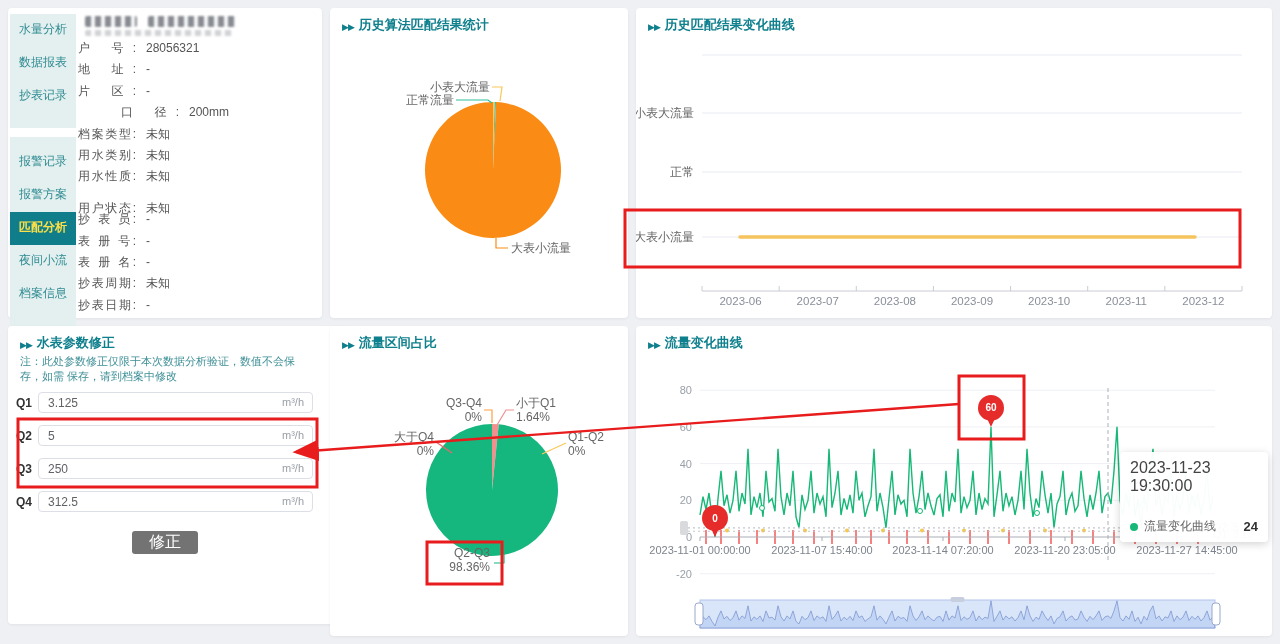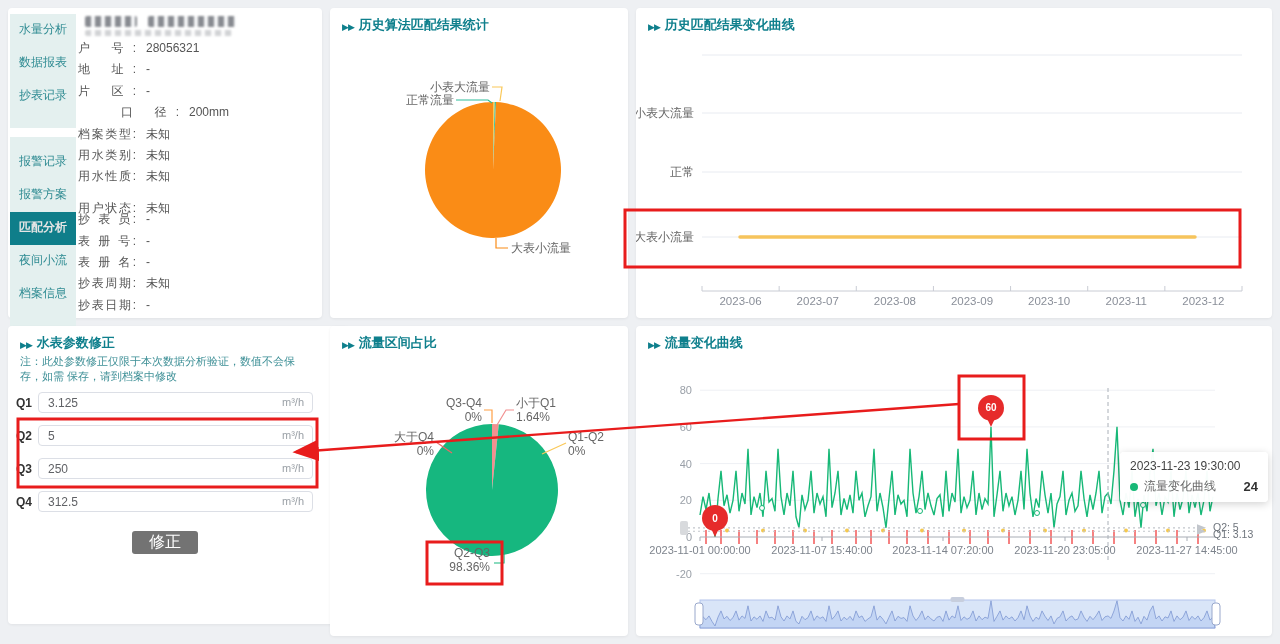--- a/index.html
+++ b/index.html
@@ -4,21 +4,21 @@
 <style>
   html,body{margin:0;padding:0;background:#eef0f3;font-family:"Liberation Sans","DejaVu Sans",sans-serif;}
   .stage{position:relative;width:1280px;height:644px;background:#eef0f3;overflow:hidden;}
   .card{position:absolute;background:#fff;border-radius:4px;box-shadow:0 1px 3px rgba(0,0,0,.06);}
   
   .ptitle{position:absolute;left:12px;top:8px;display:flex;align-items:center;gap:5px;color:#0e7f8c;font-size:13px;font-weight:bold;}
   .ticon::before{content:"▶▶";font-size:9px;letter-spacing:-1px;color:#0e7f8c;}
   
   .side-item{position:absolute;left:2px;width:66px;height:48px;line-height:31px;text-align:center;
     background:#e4f0ef;color:#2e8b92;font-size:12px;cursor:pointer;}
-  .side-item.active{background:#0f7e8a;color:#e5e5e5;font-weight:bold;}
+  .side-item.active{background:#0f7e8a;color:#fde047;font-weight:bold;}
   
   .prow{position:absolute;left:70px;display:flex;font-size:12px;color:#555;height:21px;line-height:21px;}
   .plabel{width:58px;text-align:justify;text-align-last:justify;color:#555;}
   .pvalue{margin-left:10px;color:#555;}
   .redact{position:absolute;border-radius:2px;background:repeating-linear-gradient(90deg,#6b6f76 0 6px,#f2f3f5 6px 10px);filter:blur(1.1px);opacity:.8;}
   .redact.light{opacity:.3;}
   
   .note{position:absolute;left:12px;top:28px;width:296px;font-size:11px;line-height:15px;color:#3d8f96;}
   .qrow{position:absolute;left:8px;display:flex;align-items:center;}
   .qlabel{width:22px;font-size:12px;font-weight:bold;color:#333;}
@@ -28,21 +28,21 @@
   .qunit{position:absolute;right:8px;top:0;height:19px;line-height:19px;font-size:11px;color:#9aa0a6;}
   .fix-btn{position:absolute;left:124px;top:205px;width:66px;height:23px;background:#737373;color:#fff;border:none;
     border-radius:3px;font-size:16px;cursor:pointer;font-family:inherit;}
   
   .pielab{position:absolute;font-size:12px;color:#666;line-height:14px;white-space:nowrap;}
   .pielab .pct{display:block;}
   .r{text-align:right;} .l{text-align:left;}
   
   .tooltip{position:absolute;left:484px;top:126px;width:128px;background:rgba(255,255,255,.97);border-radius:4px;
     box-shadow:0 2px 8px rgba(0,0,0,.18);padding:7px 10px;z-index:5;}
-  .tt-title{font-size:12px;color:#444;margin-bottom:5px;}
+  .tt-title{font-size:16px;color:#444;margin-bottom:23px;}
   .tt-row{display:flex;align-items:center;font-size:12px;color:#666;}
   .tt-dot{width:8px;height:8px;border-radius:50%;background:#17b877;margin-right:6px;}
   .tt-val{margin-left:auto;font-size:13px;font-weight:bold;color:#333;}
   
   .thlab{position:absolute;font-size:10.5px;color:#6e747c;white-space:nowrap;}
   .overlay{position:absolute;left:0;top:0;z-index:50;pointer-events:none;}
   svg{display:block;}
 </style>
 </head>
 <body>

